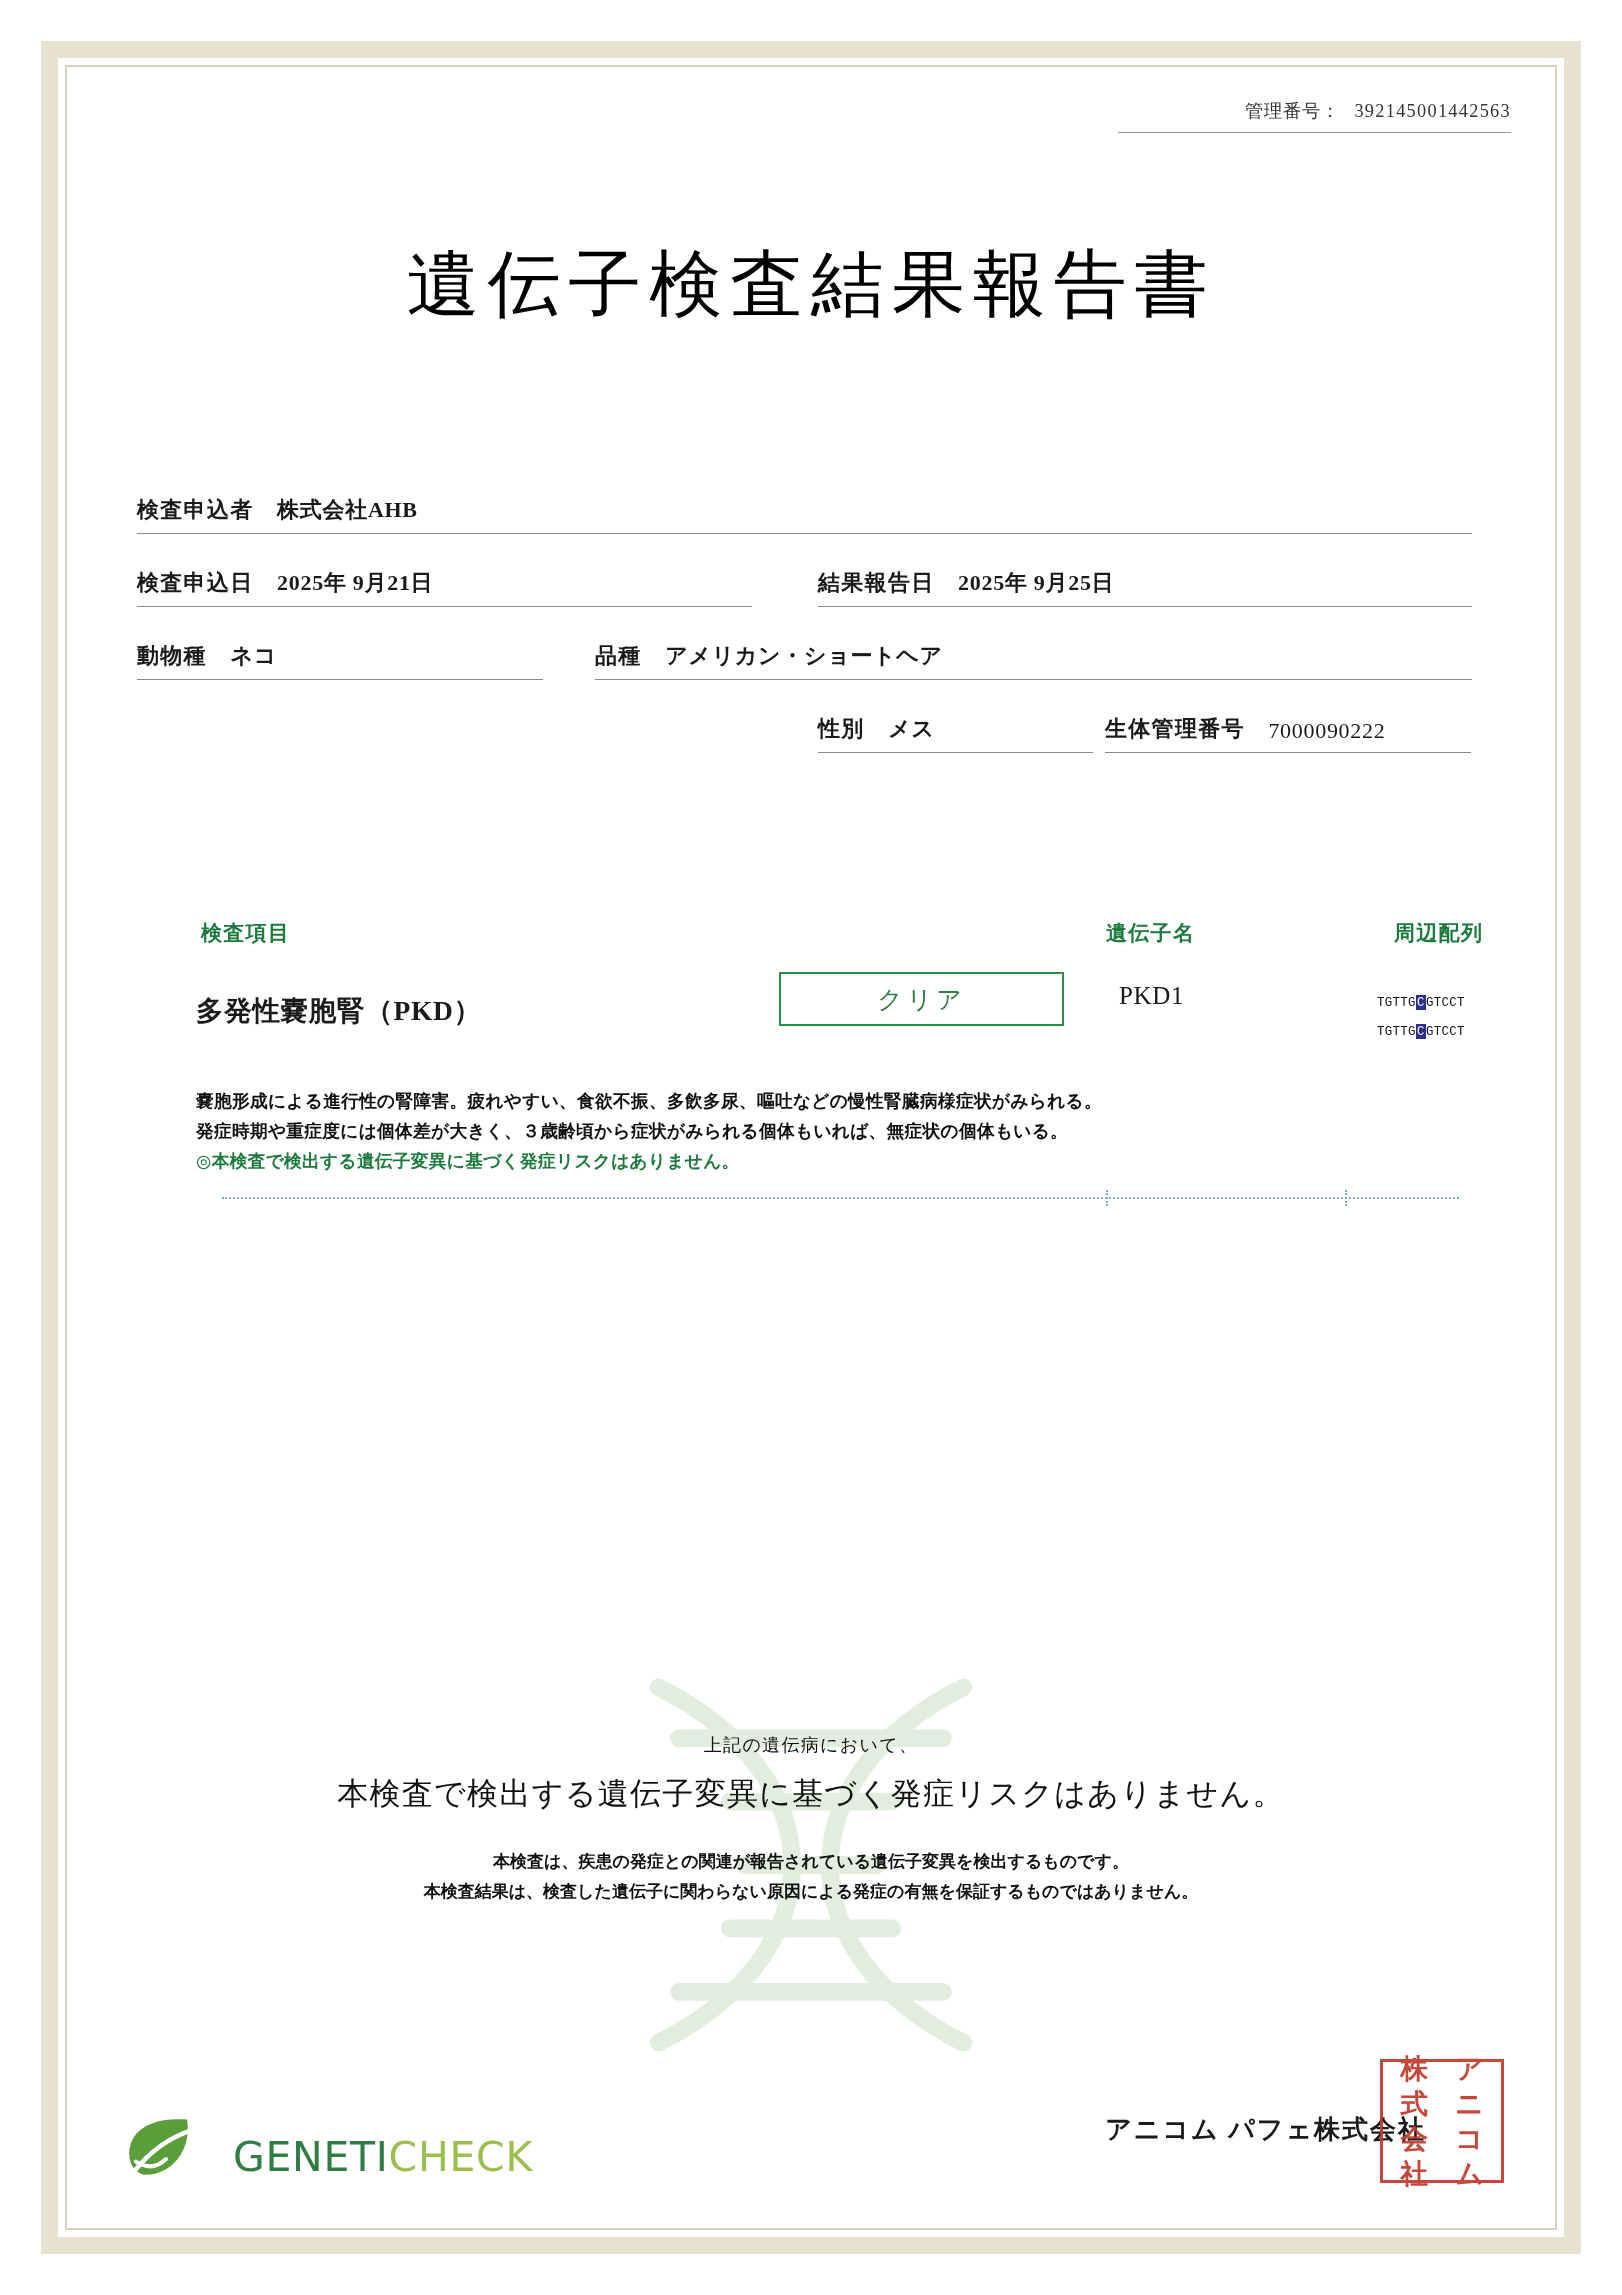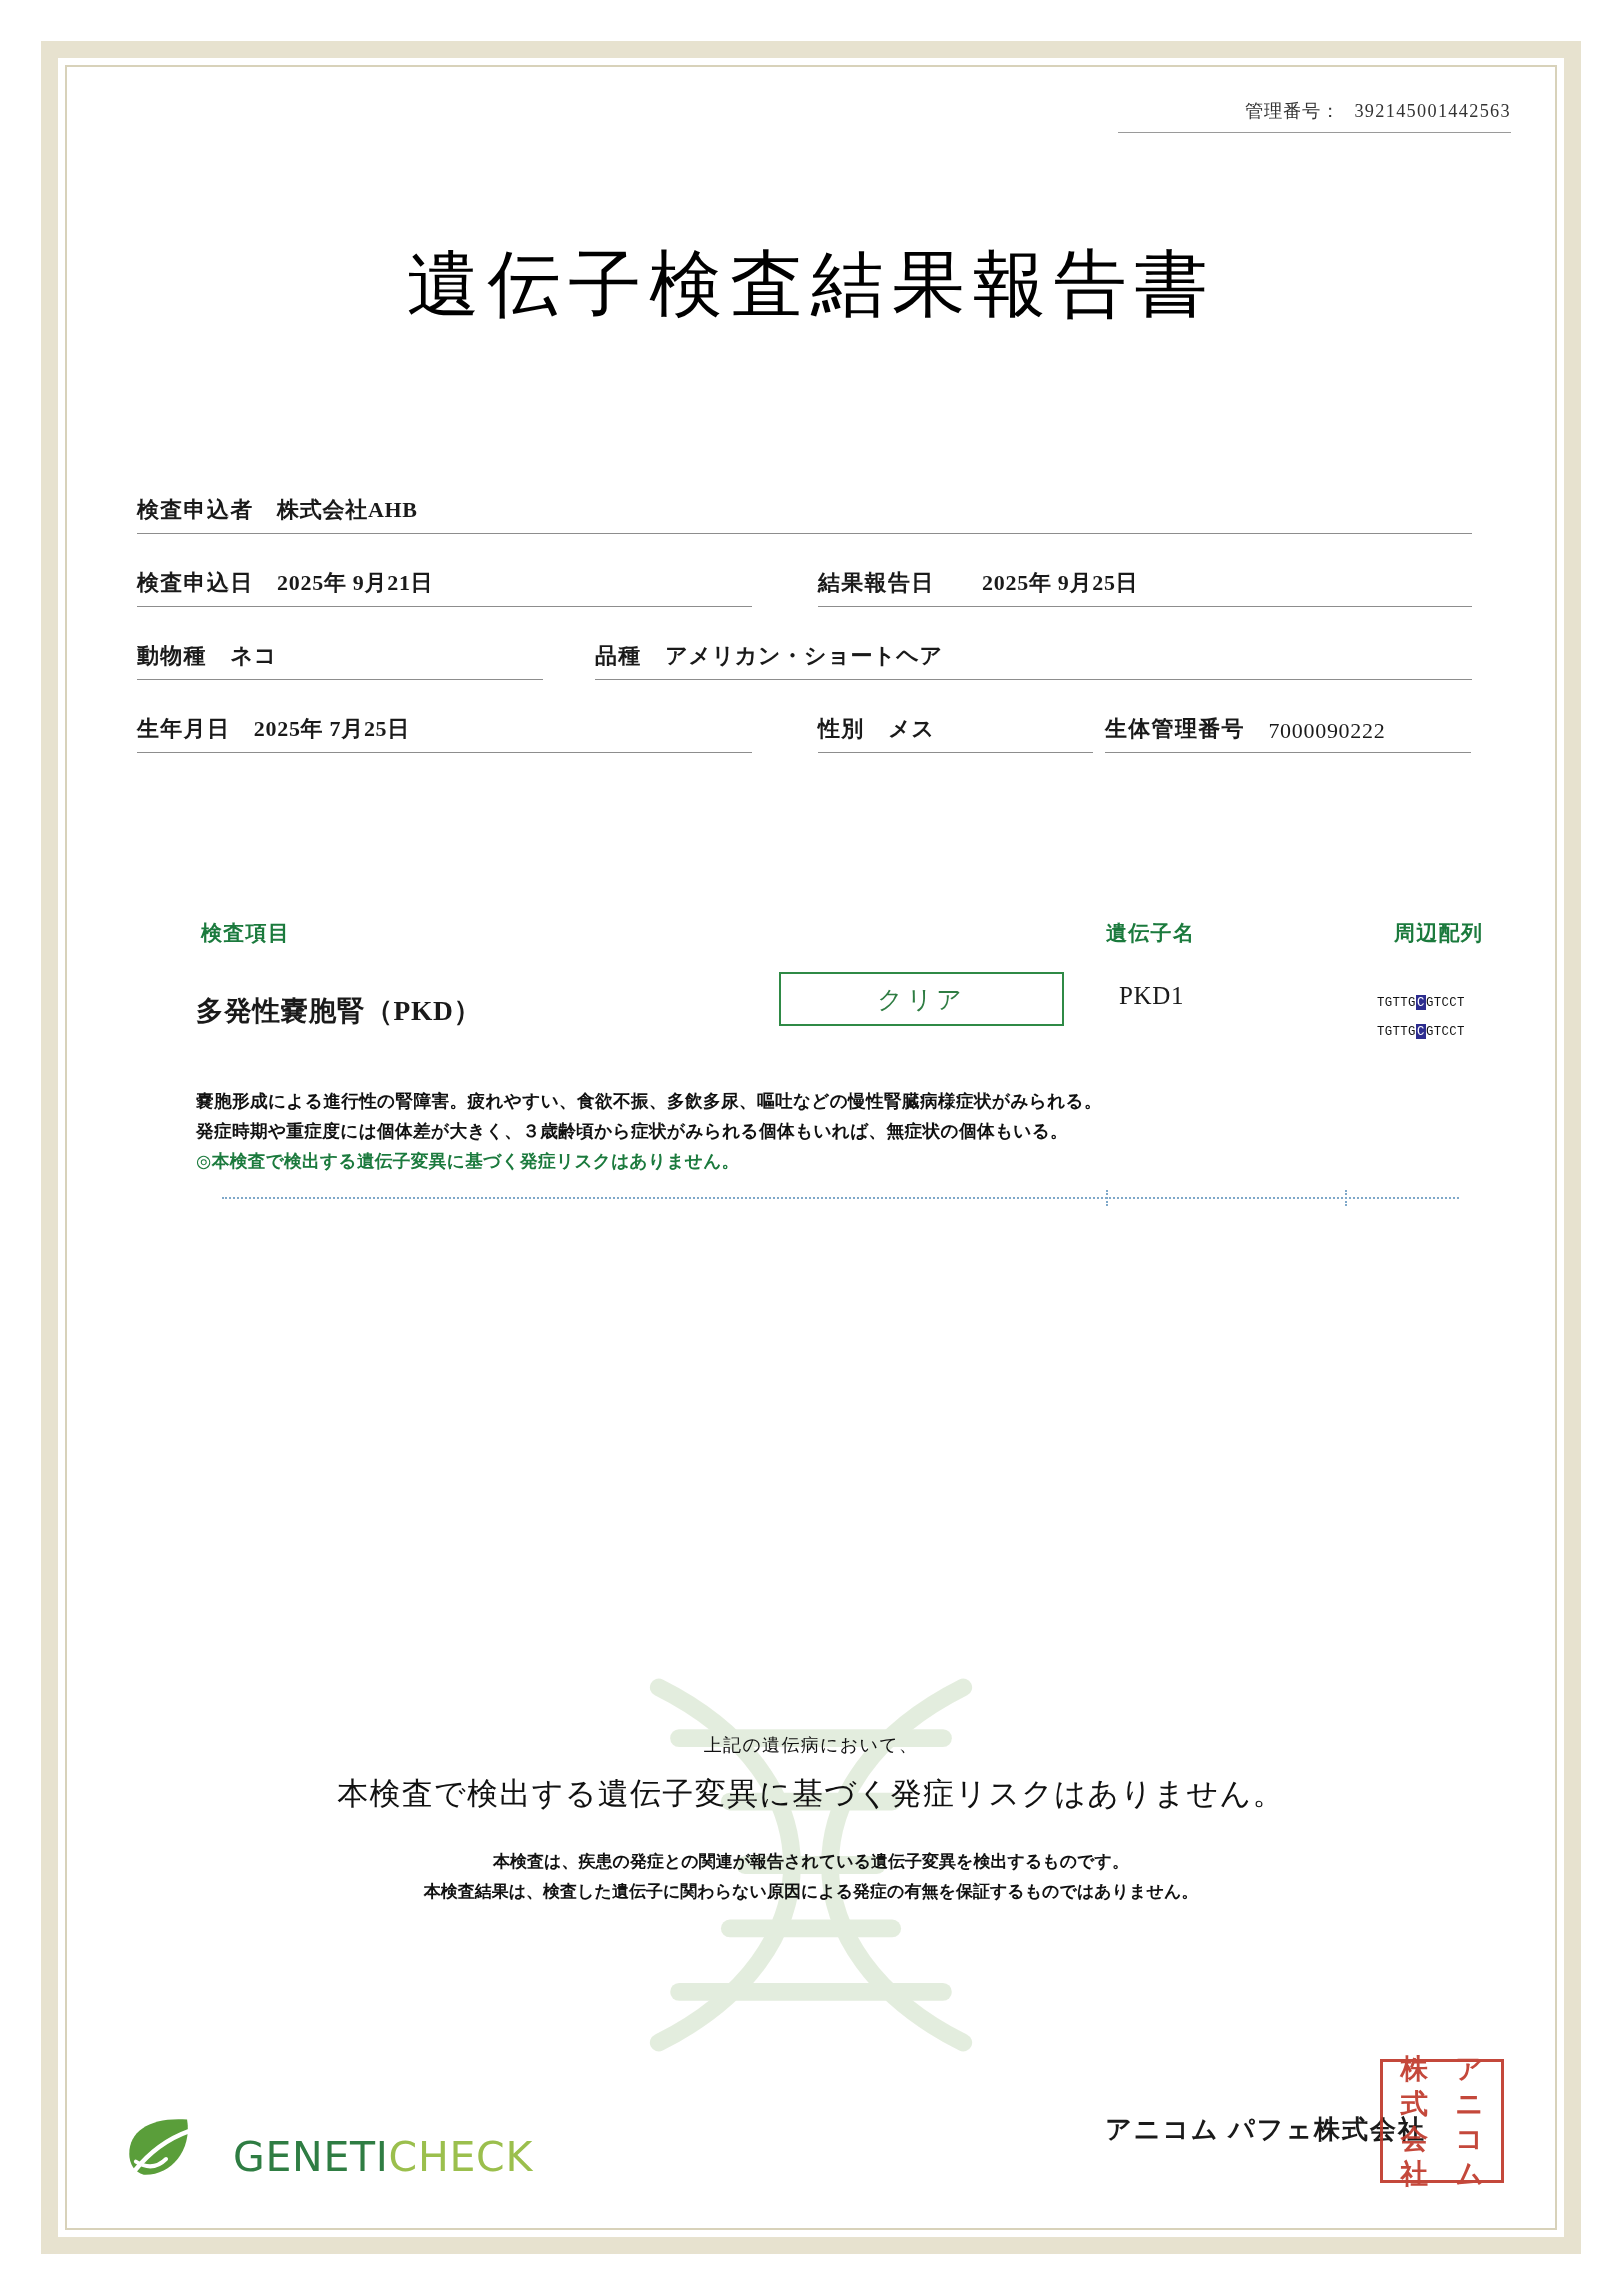--- a/index.html
+++ b/index.html
@@ -110,21 +110,21 @@
     padding-bottom: 7.9px;
     padding-left: 23.6px;
     font-weight: 700;
   }
   .field .val.thin { font-weight: 500; }
 
   
   .f-applicant { left: 0; width: 1335px; }
   
   .f-appdate  { left: 0;    width: 615px; }
-  .f-repdate  { left: 681px; width: 654px; gap: 24px; }
+  .f-repdate  { left: 681px; width: 654px; }
   
   .f-species  { left: 0;    width: 406px; }
   .f-breed    { left: 458px; width: 877px; }
   
   .f-birth    { left: 0;    width: 615px; }
   .f-sex      { left: 681px; width: 275px; }
   .f-mgmt     { left: 968px; width: 366px; }
 
   
   .sec {
@@ -364,24 +364,20 @@
           <span class="lbl">動物種</span>
           <span class="val">ネコ</span>
         </div>
         <div class="field f-breed">
           <span class="lbl">品種</span>
           <span class="val">アメリカン・ショートヘア</span>
         </div>
       </div>
 
       <div class="info-row">
-        <div class="field f-birth">
-          <span class="lbl">生年月日</span>
-          <span class="val">2025年 7月25日</span>
-        </div>
         <div class="field f-sex">
           <span class="lbl">性別</span>
           <span class="val">メス</span>
         </div>
         <div class="field f-mgmt">
           <span class="lbl">生体管理番号</span>
           <span class="val thin">7000090222</span>
         </div>
       </div>
 

